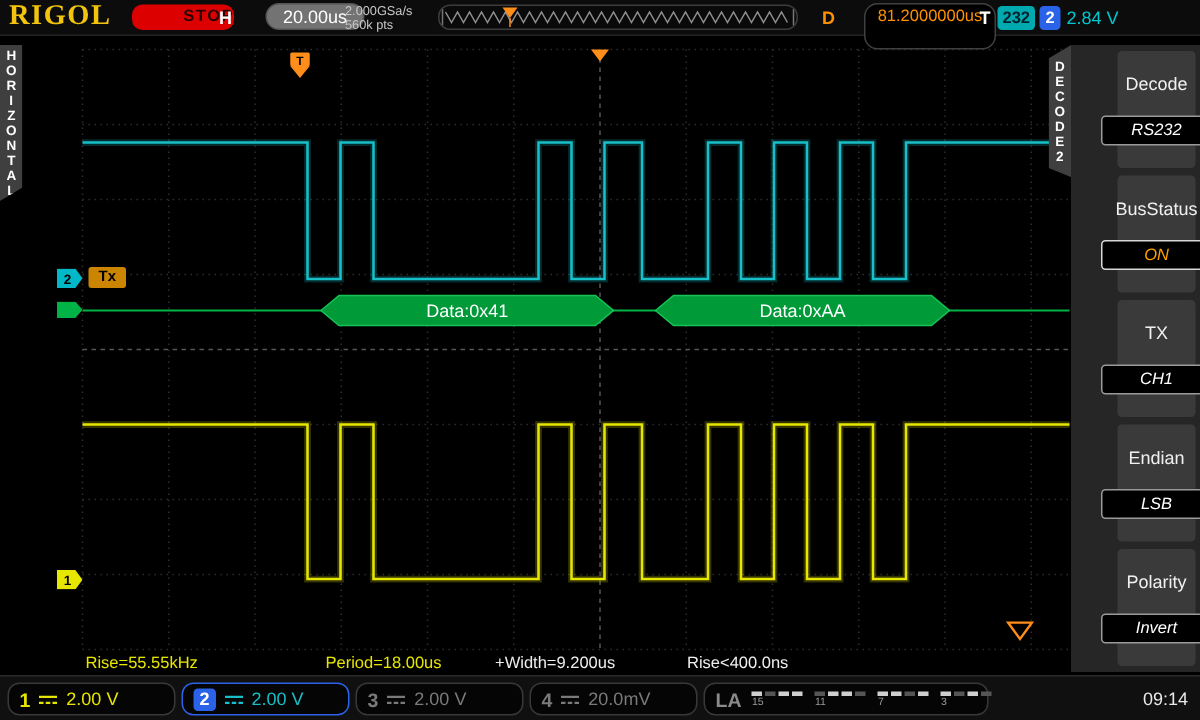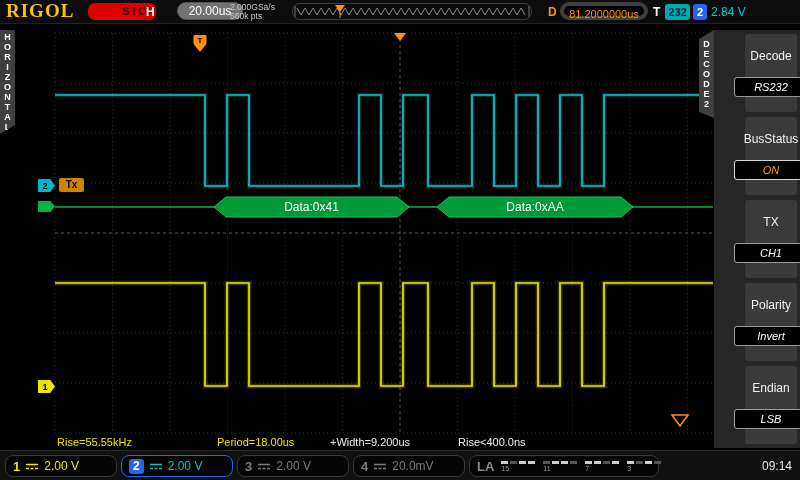--- a/index.html
+++ b/index.html
@@ -10,21 +10,21 @@
   
   .topbar { position:absolute; left:0; top:0; width:800px; height:24px; background:#0c0c0c; border-bottom:1px solid #222; z-index:4; }
   .topbar > * { position:absolute; }
   .logo { left:6px; top:0px; font-family:"Liberation Serif",serif; font-weight:bold; font-size:19px; color:#f2c40d; letter-spacing:1px; }
   .stop-badge { left:88px; top:3px; width:68px; height:17px; background:#dd0000; border-radius:7px; color:#2a0000; font-weight:bold; font-size:11px; text-align:right; line-height:17px; letter-spacing:1px; }
   .h-label { left:146px; top:5px; color:#fff; font-weight:bold; font-size:12px; }
   .tb-box { left:158px; top:2px; width:66px; height:18px; background:#737373; border:1px solid #555; border-radius:9px; color:#fff; font-size:12px; text-align:center; line-height:16px;margin-left:19px; }
   .srate { left:230px; top:3px; font-size:8.5px; color:#c8c8c8; line-height:9px; }
   .mem-widget { left:292px; top:3px; width:240px; height:17px; background:#0a0a0a; border:1px solid #3c3c3c; border-radius:8px; overflow:hidden; }
   .d-label { left:548px; top:5px; color:#ff9000; font-weight:bold; font-size:12px; }
-  .delay-box { left:560px; top:2px; width:88px; height:18px; background:#000; border:4px solid #404040; border-radius:9px; color:#ff9000; font-size:11px; text-align:center; line-height:16px; }
+  .delay-box { left:576px; top:2px; width:88px; height:31px; background:#000; border:1px solid #404040; border-radius:9px; color:#ff9000; font-size:11px; text-align:center; line-height:16px; }
   .t-label { left:653px; top:5px; color:#fff; font-weight:bold; font-size:12px; }
   .trig-type { left:665px; top:4px; width:25px; height:16px; background:#00a8b0; border-radius:3px; color:#00222a; font-weight:bold; font-size:11px; text-align:center; line-height:16px; }
   .trig-src { left:693px; top:4px; width:14px; height:16px; background:#2a62e8; border-radius:3px; color:#fff; font-weight:bold; font-size:11px; text-align:center; line-height:16px; }
   .trig-level { left:711px; top:5px; color:#00c6ce; font-size:12px; }
 
   
   .vtab { position:absolute; background:#3f3f3f; z-index:3; color:#fff; font-size:9px; font-weight:bold;
           writing-mode:vertical-rl; text-orientation:upright; display:flex; align-items:center; justify-content:center; }
   .tab-left  { left:0; top:30px; width:15px; height:104px; clip-path:polygon(0 0,100% 0,100% calc(100% - 9px),0 100%); }
   .tab-right { right:86px; top:30px; width:15px; height:88px; clip-path:polygon(0 9px,100% 0,100% 100%,0 calc(100% - 6px)); }
@@ -174,29 +174,29 @@
           <span>ON</span>
         </div>
     </div>
     <div class="menu-item">
       <div class="menu-label">TX</div>
       <div class="menu-value">
           <span>CH1</span>
         </div>
     </div>
     <div class="menu-item">
+      <div class="menu-label">Endian</div>
+      <div class="menu-value">
+          <span>LSB</span>
+        </div>
+    </div>
+    <div class="menu-item">
       <div class="menu-label">Polarity</div>
       <div class="menu-value">
           <span>Invert</span>
-        </div>
-    </div>
-    <div class="menu-item">
-      <div class="menu-label">Endian</div>
-      <div class="menu-value">
-          <span>LSB</span>
         </div>
     </div>
   </div>
 
   <div class="statusbar">
     <div class="pill ch1">
       <span class="num">1</span>
       <svg class="dc-icon" width="14" height="9">
         <line x1="1" y1="2.5" x2="13" y2="2.5" stroke="currentColor" stroke-width="1.5"></line>
         <line x1="1" y1="6.5" x2="4" y2="6.5" stroke="currentColor" stroke-width="1.5"></line>

